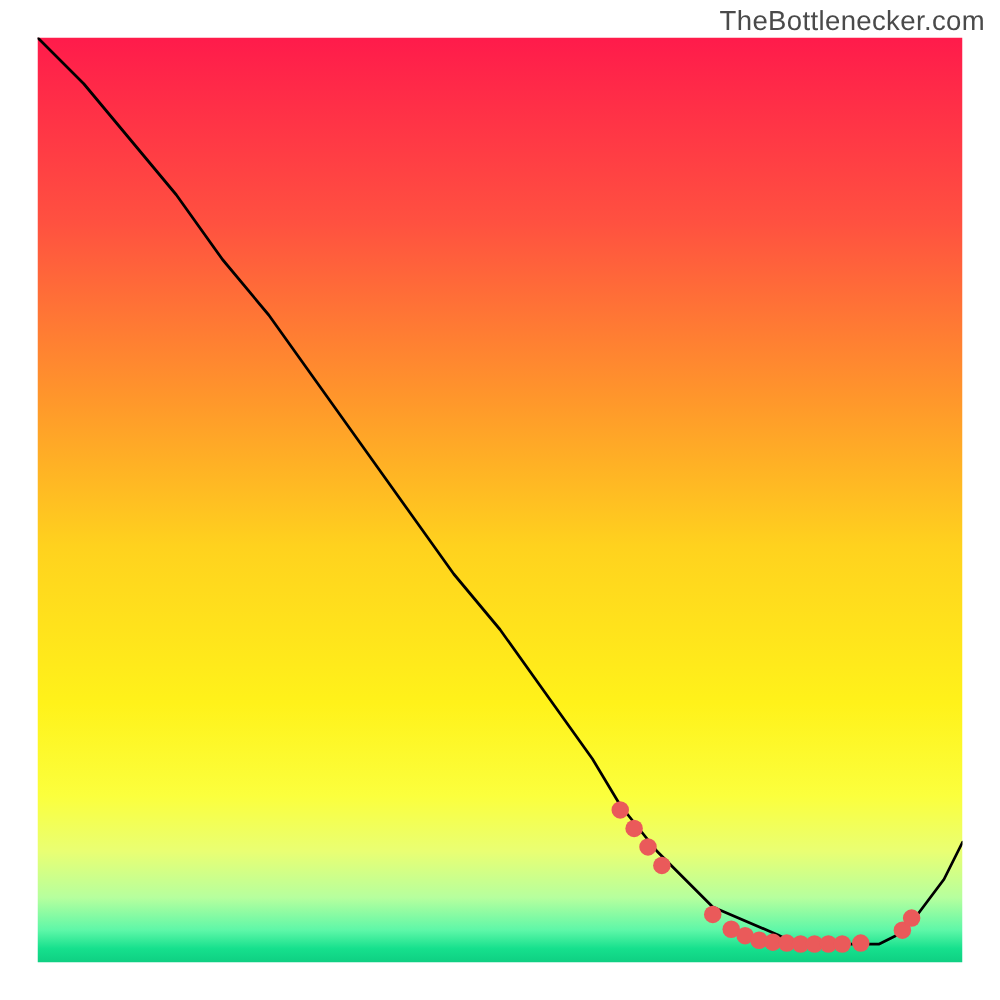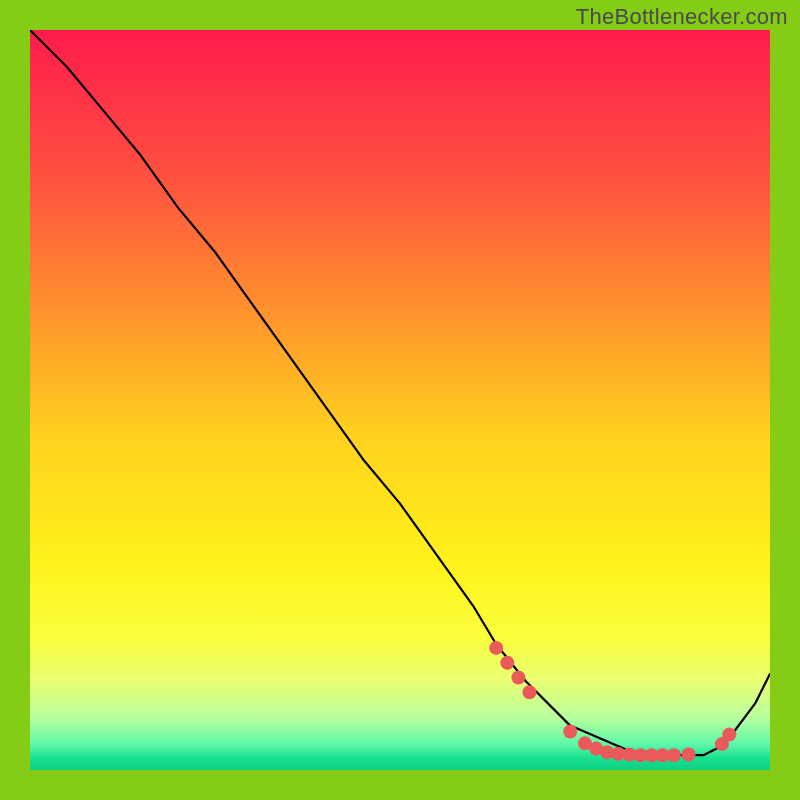--- a/index.html
+++ b/index.html
@@ -8,21 +8,21 @@
     background: #000;
     width: 800px;
     height: 800px;
     overflow: hidden;
     font-family: Arial, sans-serif;
   }
   .stage {
     position: relative;
     width: 800px;
     height: 800px;
-    background: #84cc16;
+    background: #ffffff;
   }
   .attribution {
     position: absolute;
     top: 4px;
     right: 12px;
     color: #4a4a4a;
     font-size: 22px;
     font-weight: 500;
     letter-spacing: 0.3px;
     z-index: 10;

